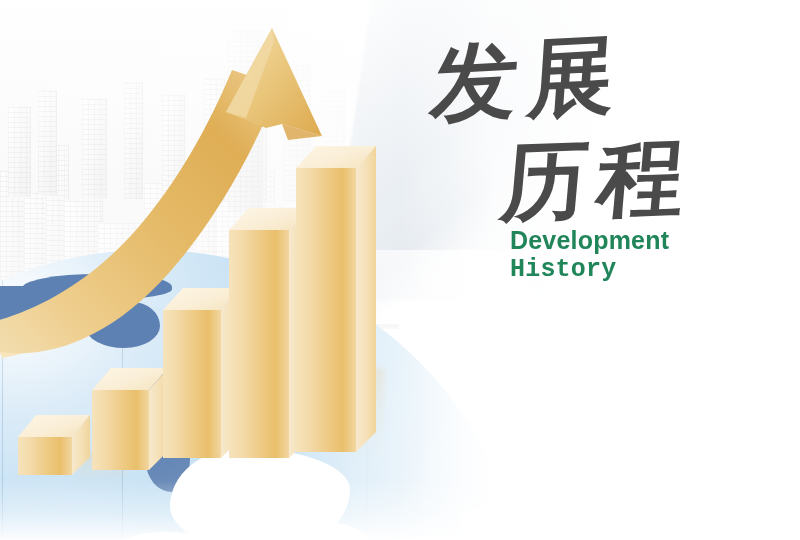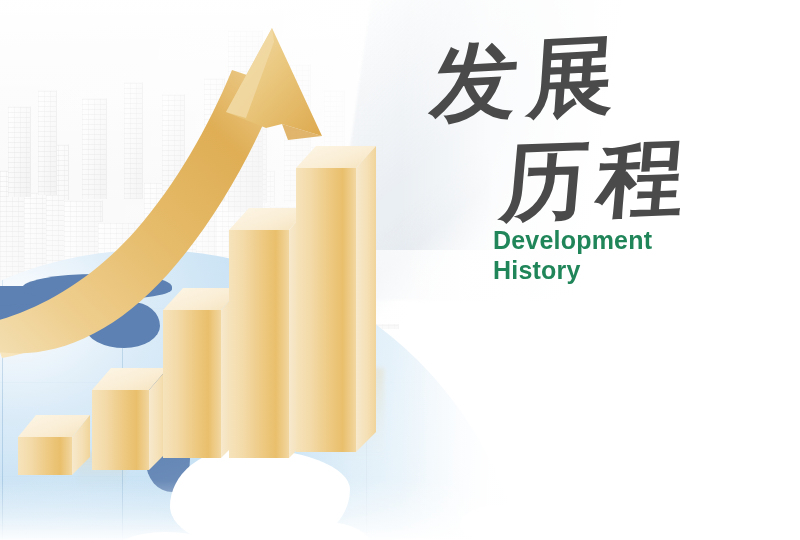--- a/index.html
+++ b/index.html
@@ -81,24 +81,24 @@
     background:linear-gradient(180deg,rgba(255,255,255,0) 0%,rgba(255,255,255,.45) 55%,rgba(255,255,255,.95) 100%);}
 
   
   .title-block{position:absolute;left:424px;top:18px;width:330px;height:270px;}
   .calli{position:absolute;color:#4a4a4a;font-family:"DejaVu Serif","Liberation Serif",serif;
          font-weight:700;line-height:1;white-space:nowrap;}
   .calli-1{left:8px;top:18px;font-size:86px;letter-spacing:10px;
            transform:skewX(-7deg) rotate(-3deg);}
   .calli-2{left:78px;top:118px;font-size:86px;letter-spacing:10px;
            transform:skewX(-7deg) rotate(-2deg);}
-  .en{position:absolute;left:69px;top:207px;color:#20865a;
+  .en{position:absolute;left:86px;top:207px;color:#20865a;
       font-family:"Liberation Sans",sans-serif;font-weight:700;font-size:25px;line-height:30px;
       letter-spacing:.2px;}
-  .en .l2{display:block;}
+  .en .l2{display:block;font-family:Liberation Mono, monospace;}
 </style>
 </head>
 <body>
 
 <div id="stage">
 
   <div class="bg-white"></div>
 
   <div class="city">
     <div class="sky"></div>

